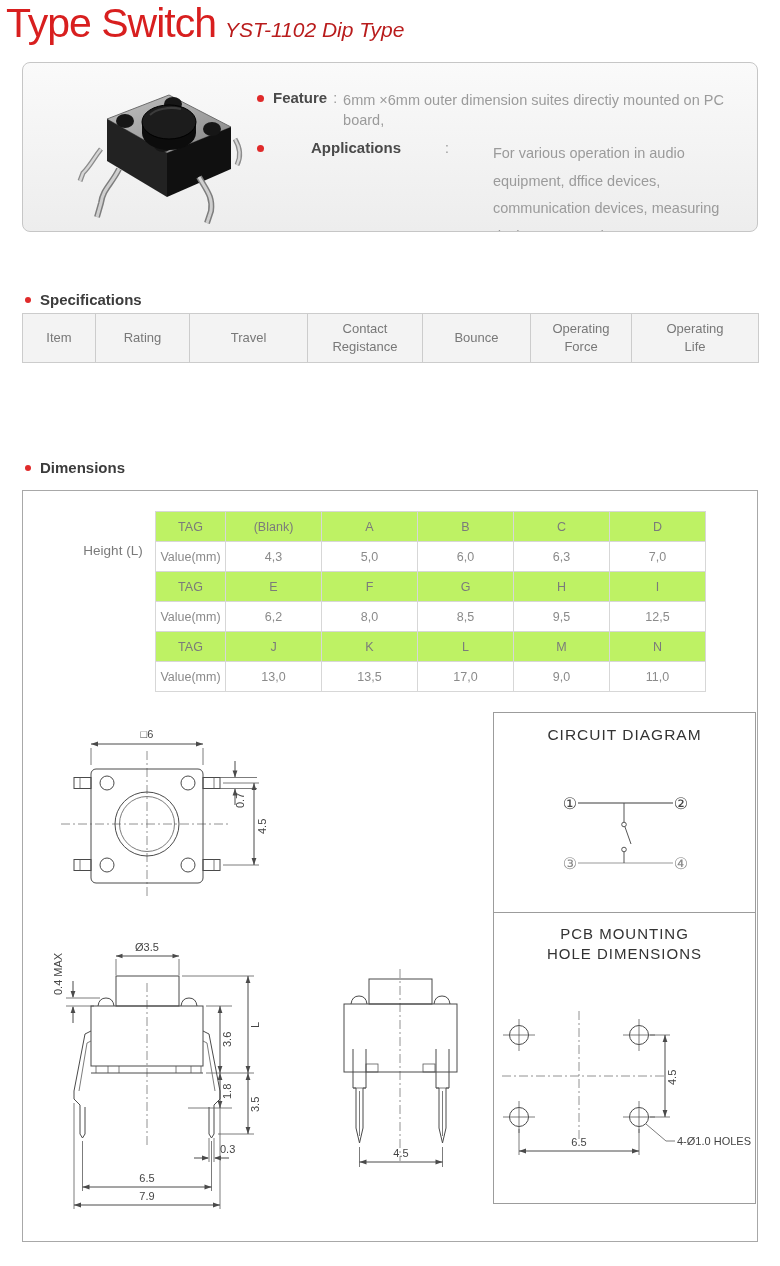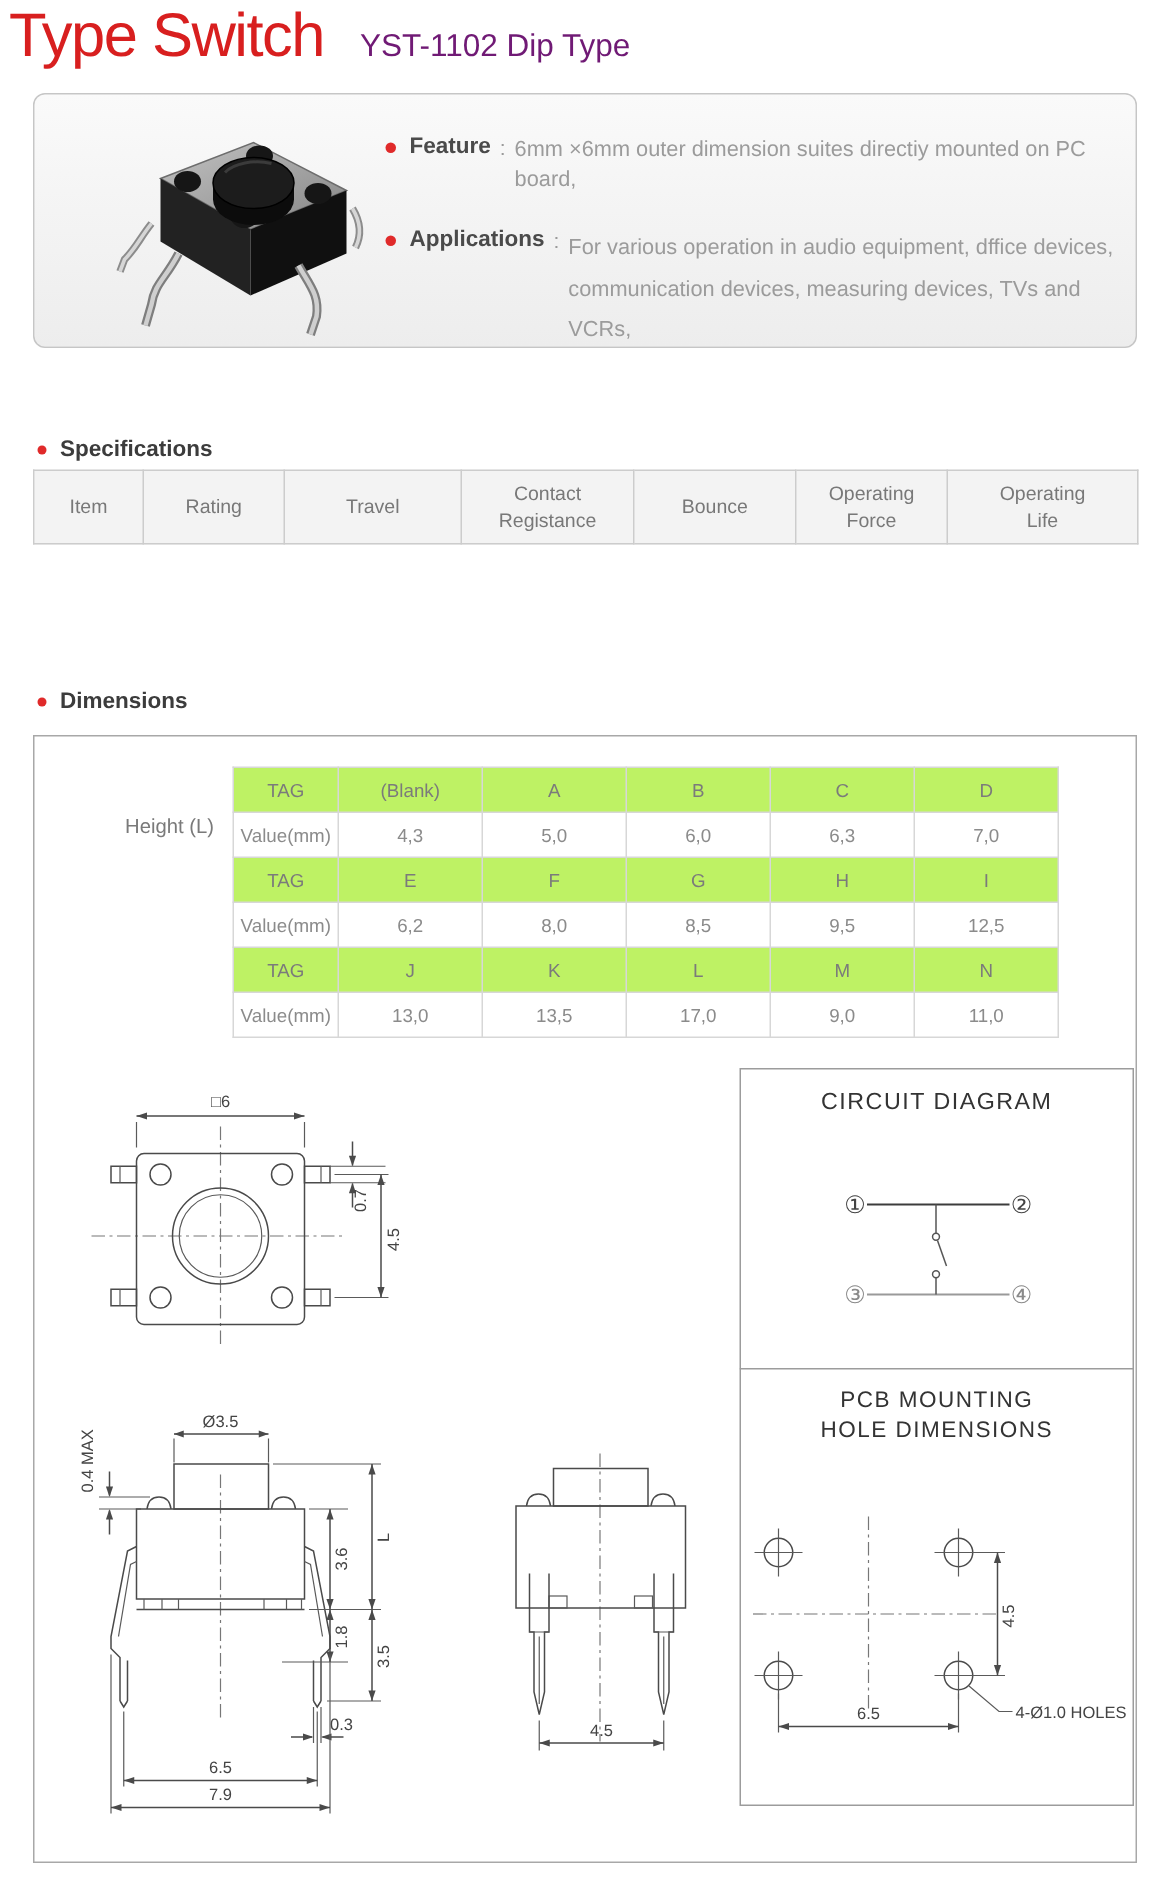--- a/index.html
+++ b/index.html
@@ -2,21 +2,21 @@
 <html><head>
 <meta charset="utf-8">
 <style>
   html,body{margin:0;padding:0;background:#fff;}
   body{width:780px;height:1266px;position:relative;font-family:"Liberation Sans",sans-serif;-webkit-font-smoothing:antialiased;}
   .abs{position:absolute;}
 
   
   .hdr{position:absolute;left:6px;top:0px;white-space:nowrap;}
   .hdr .t1{font-size:41px;color:#d81f1f;font-weight:500;letter-spacing:-1px;}
-  .hdr .t2{font-size:21px;color:#701a75;font-weight:400;margin-left:24px;}
+  .hdr .t2{font-size:21px;color:#b91c1c;font-weight:400;margin-left:9px;font-style:italic;}
 
   
   .ppanel{position:absolute;left:22px;top:62px;width:734px;height:168px;
     border:1px solid #c6c6c6;border-radius:8px;
     background:linear-gradient(180deg,#fafafa 0%,#ededed 100%);overflow:hidden;}
   .bullet-row{position:absolute;left:234px;right:14px;display:flex;align-items:flex-start;}
   .dot{width:7px;height:7px;border-radius:50%;background:#e02a2a;margin:6px 9px 0 0;flex:0 0 auto;}
   .blabel{font-size:15px;color:#4a4a4a;font-weight:bold;flex:0 0 auto;}
   .bcolon{font-size:14px;color:#9a9a9a;margin:1px 6px 0 6px;flex:0 0 auto;}
   .btext{font-size:14.5px;color:#9b9b9b;line-height:1.9;white-space:pre-line;margin-top:1px;}
@@ -90,21 +90,21 @@
     <path d="M150,112 C158,126 164,132 162,146 L158,158" stroke="#cfcfcf" stroke-width="3" fill="none"></path>
   </svg>
 
   <div class="bullet-row" style="top:26px;">
     <span class="dot"></span>
     <span class="blabel">Feature</span>
     <span class="bcolon">:</span>
     <span class="btext" style="line-height:1.4;">6mm ×6mm outer dimension suites directiy mounted on PC board,</span>
   </div>
 
-  <div class="bullet-row" style="top:88px;">
+  <div class="bullet-row" style="top:76px;gap:38px;">
     <span class="dot"></span>
     <span class="blabel">Applications</span>
     <span class="bcolon">:</span>
     <span class="btext">For various operation in audio equipment, dffice devices,
 communication devices, measuring devices, TVs and VCRs,</span>
   </div>
 </div>
 
 <div class="sechead" style="left:25px;top:291px;">
   <span class="sdot"></span>

